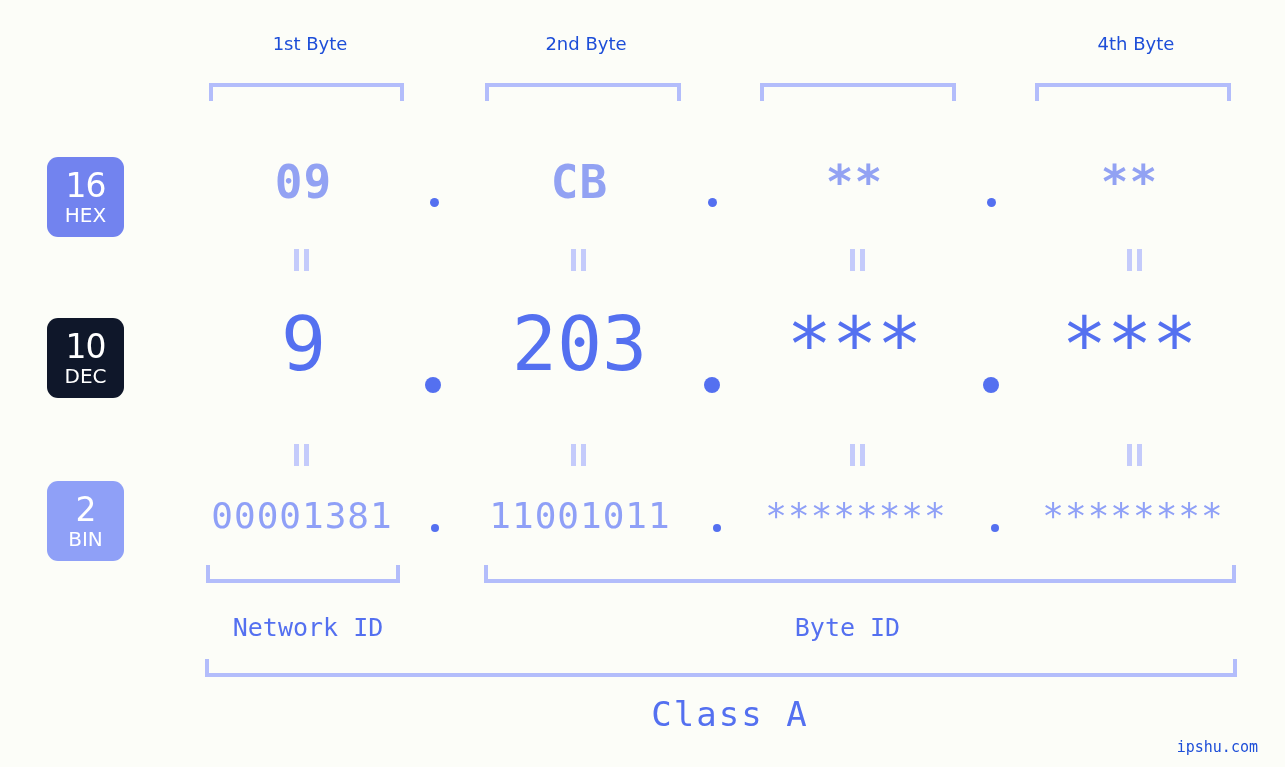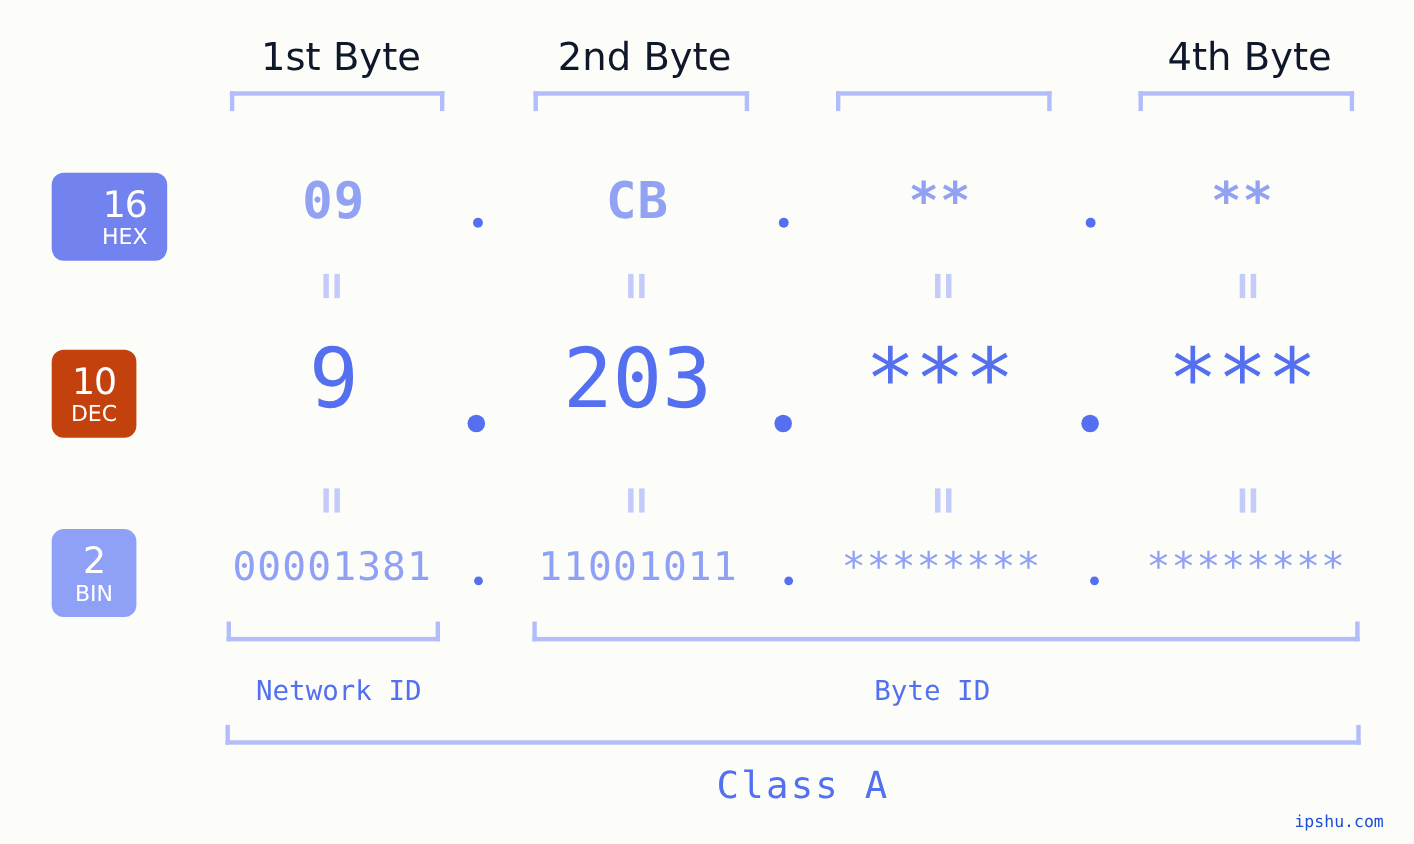--- a/index.html
+++ b/index.html
@@ -23,22 +23,22 @@
     height: 767px;
   }
 
   
   .byte-title {
     position: absolute;
     top: 33px;
     width: 260px;
     text-align: center;
     font-family: "DejaVu Sans", sans-serif;
-    font-size: 35px;
-    color: #0f172a;
+    font-size: 18px;
+    color: #1d4ed8;
     letter-spacing: 0px;
     white-space: nowrap;
   }
 
   
   .bracket-top {
     position: absolute;
     height: 18px;
     border-top: 4px solid #b3bdfb;
     border-left: 4px solid #b3bdfb;
@@ -72,22 +72,22 @@
   .badge .num {
     font-size: 33px;
     font-weight: 400;
     letter-spacing: -1px;
   }
   .badge .nm {
     font-size: 20px;
     font-weight: 400;
     margin-top: 3px;
   }
-  .badge-hex { background: #7283ef; top: 157px; padding-left: 28px; }
-  .badge-dec { background: #c2410c; top: 318px; }
+  .badge-hex { background: #7283ef; top: 157px; }
+  .badge-dec { background: #0f172a; top: 318px; }
   .badge-bin { background: #8fa0f7; top: 481px; }
 
   
   .cell {
     position: absolute;
     text-align: center;
     white-space: nowrap;
     font-family: "DejaVu Sans Mono", monospace;
   }
 

